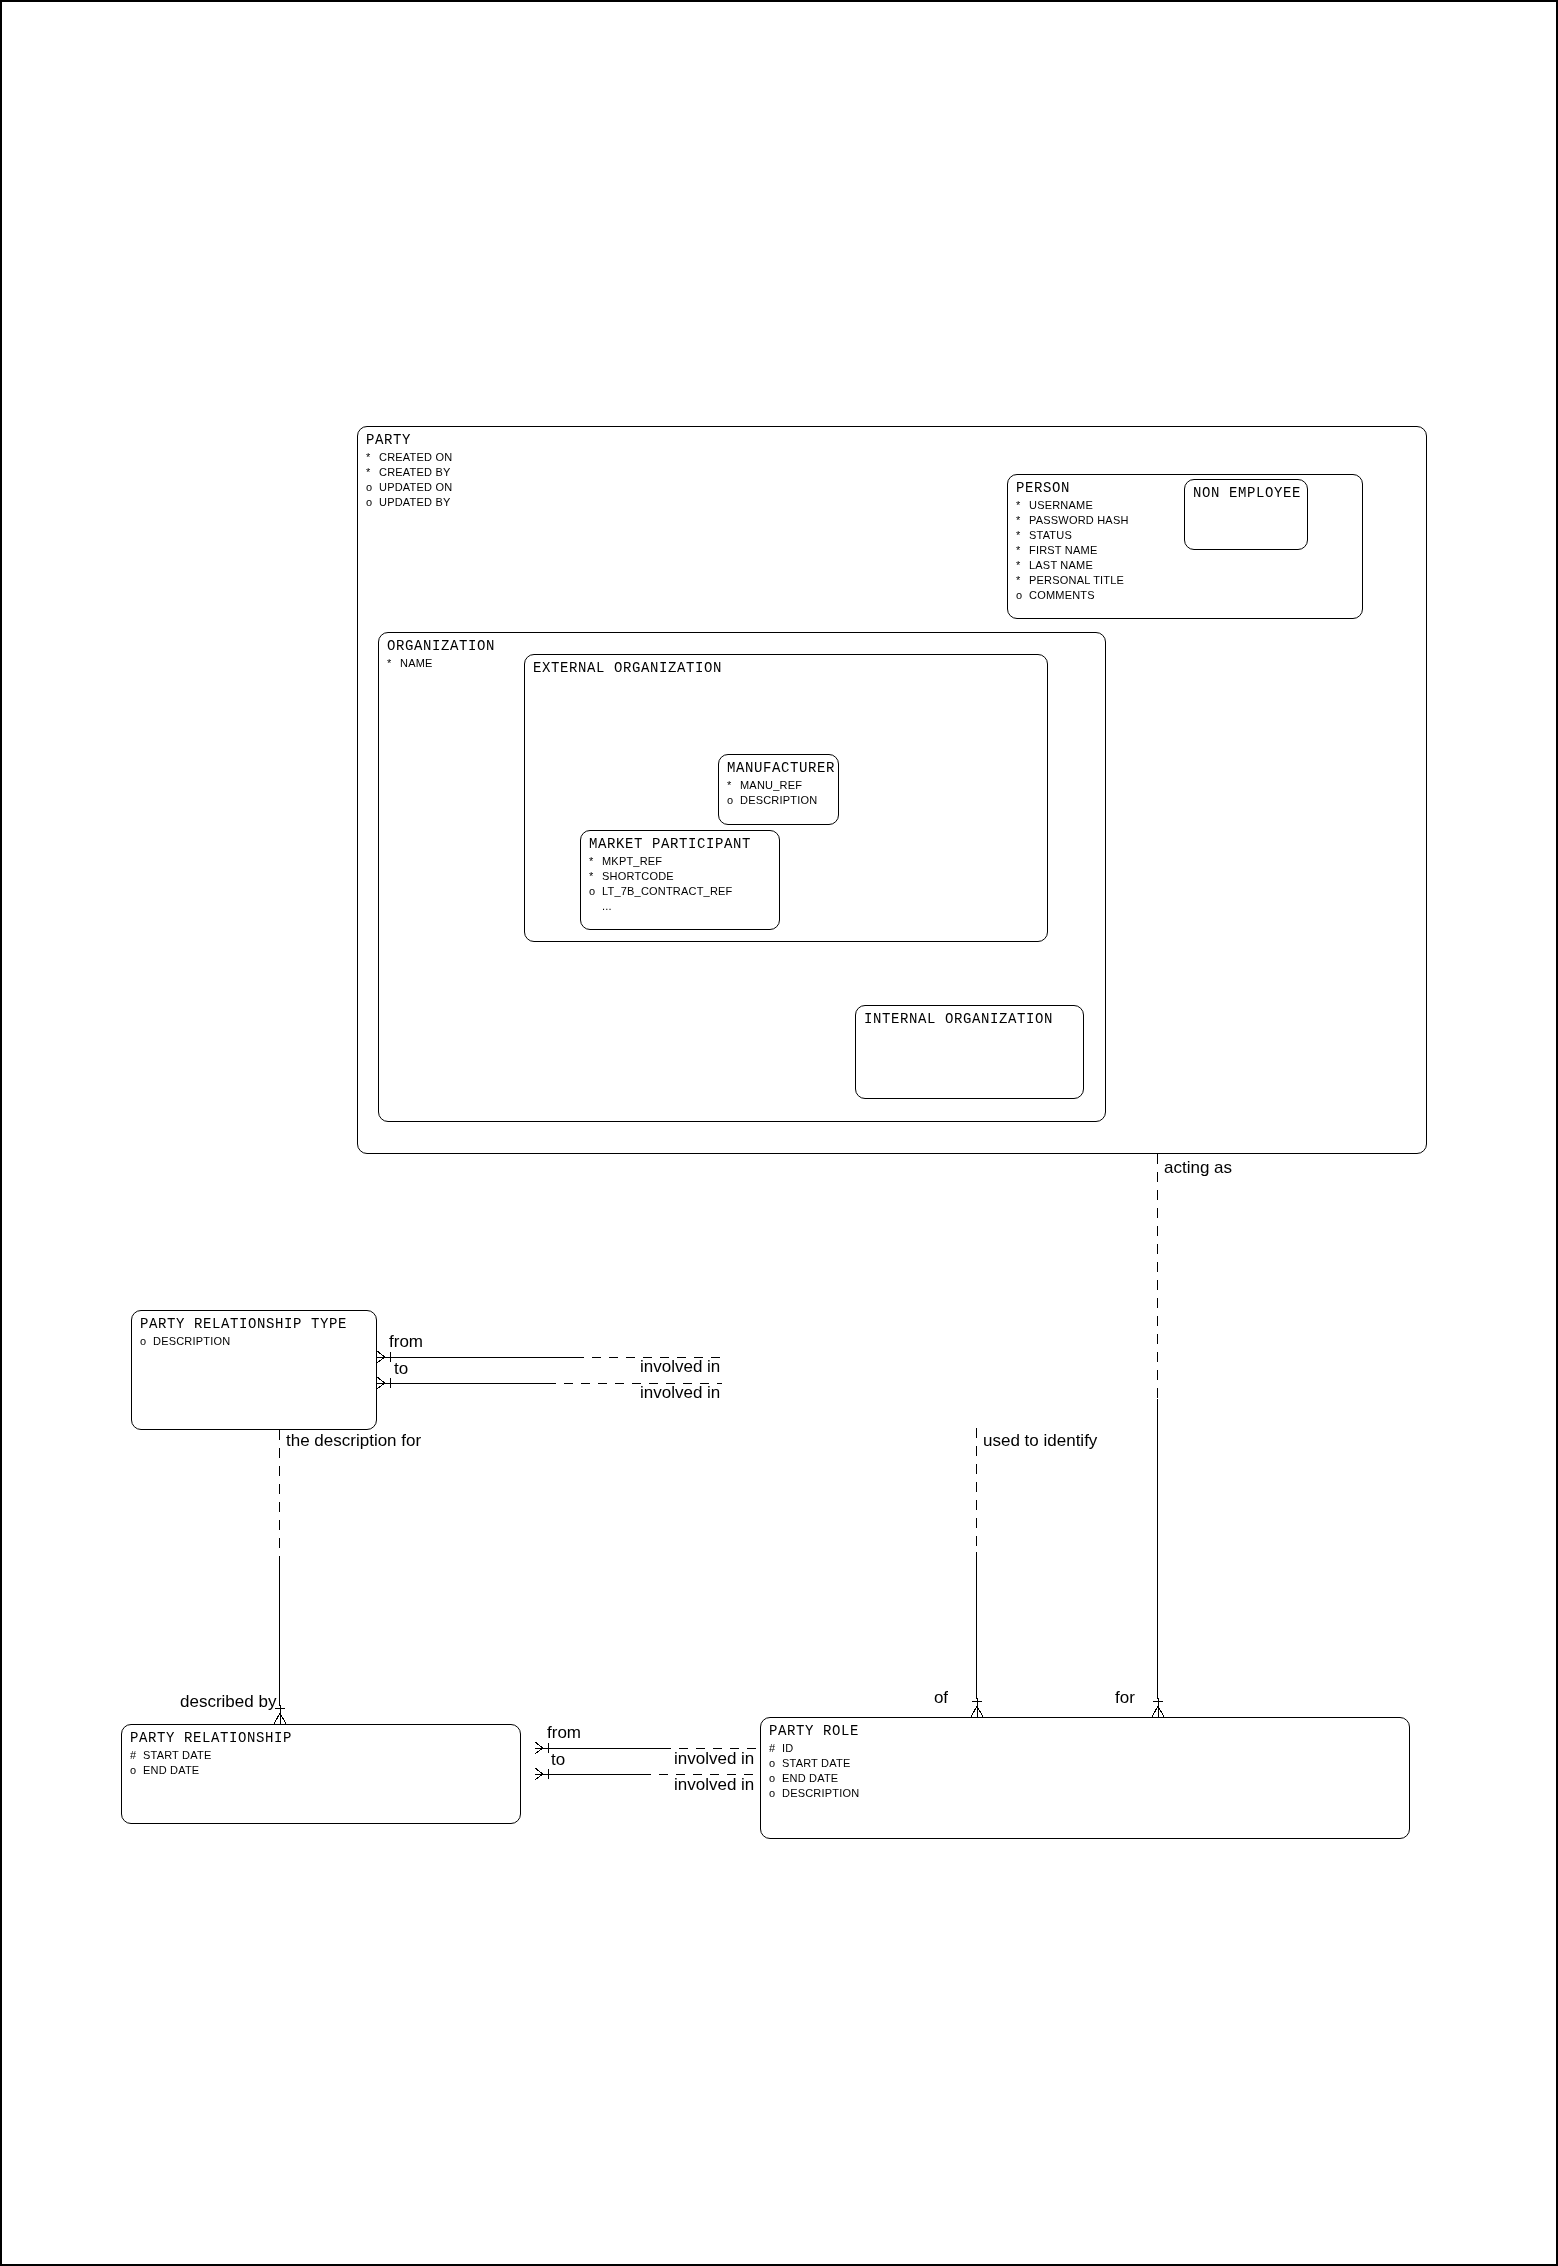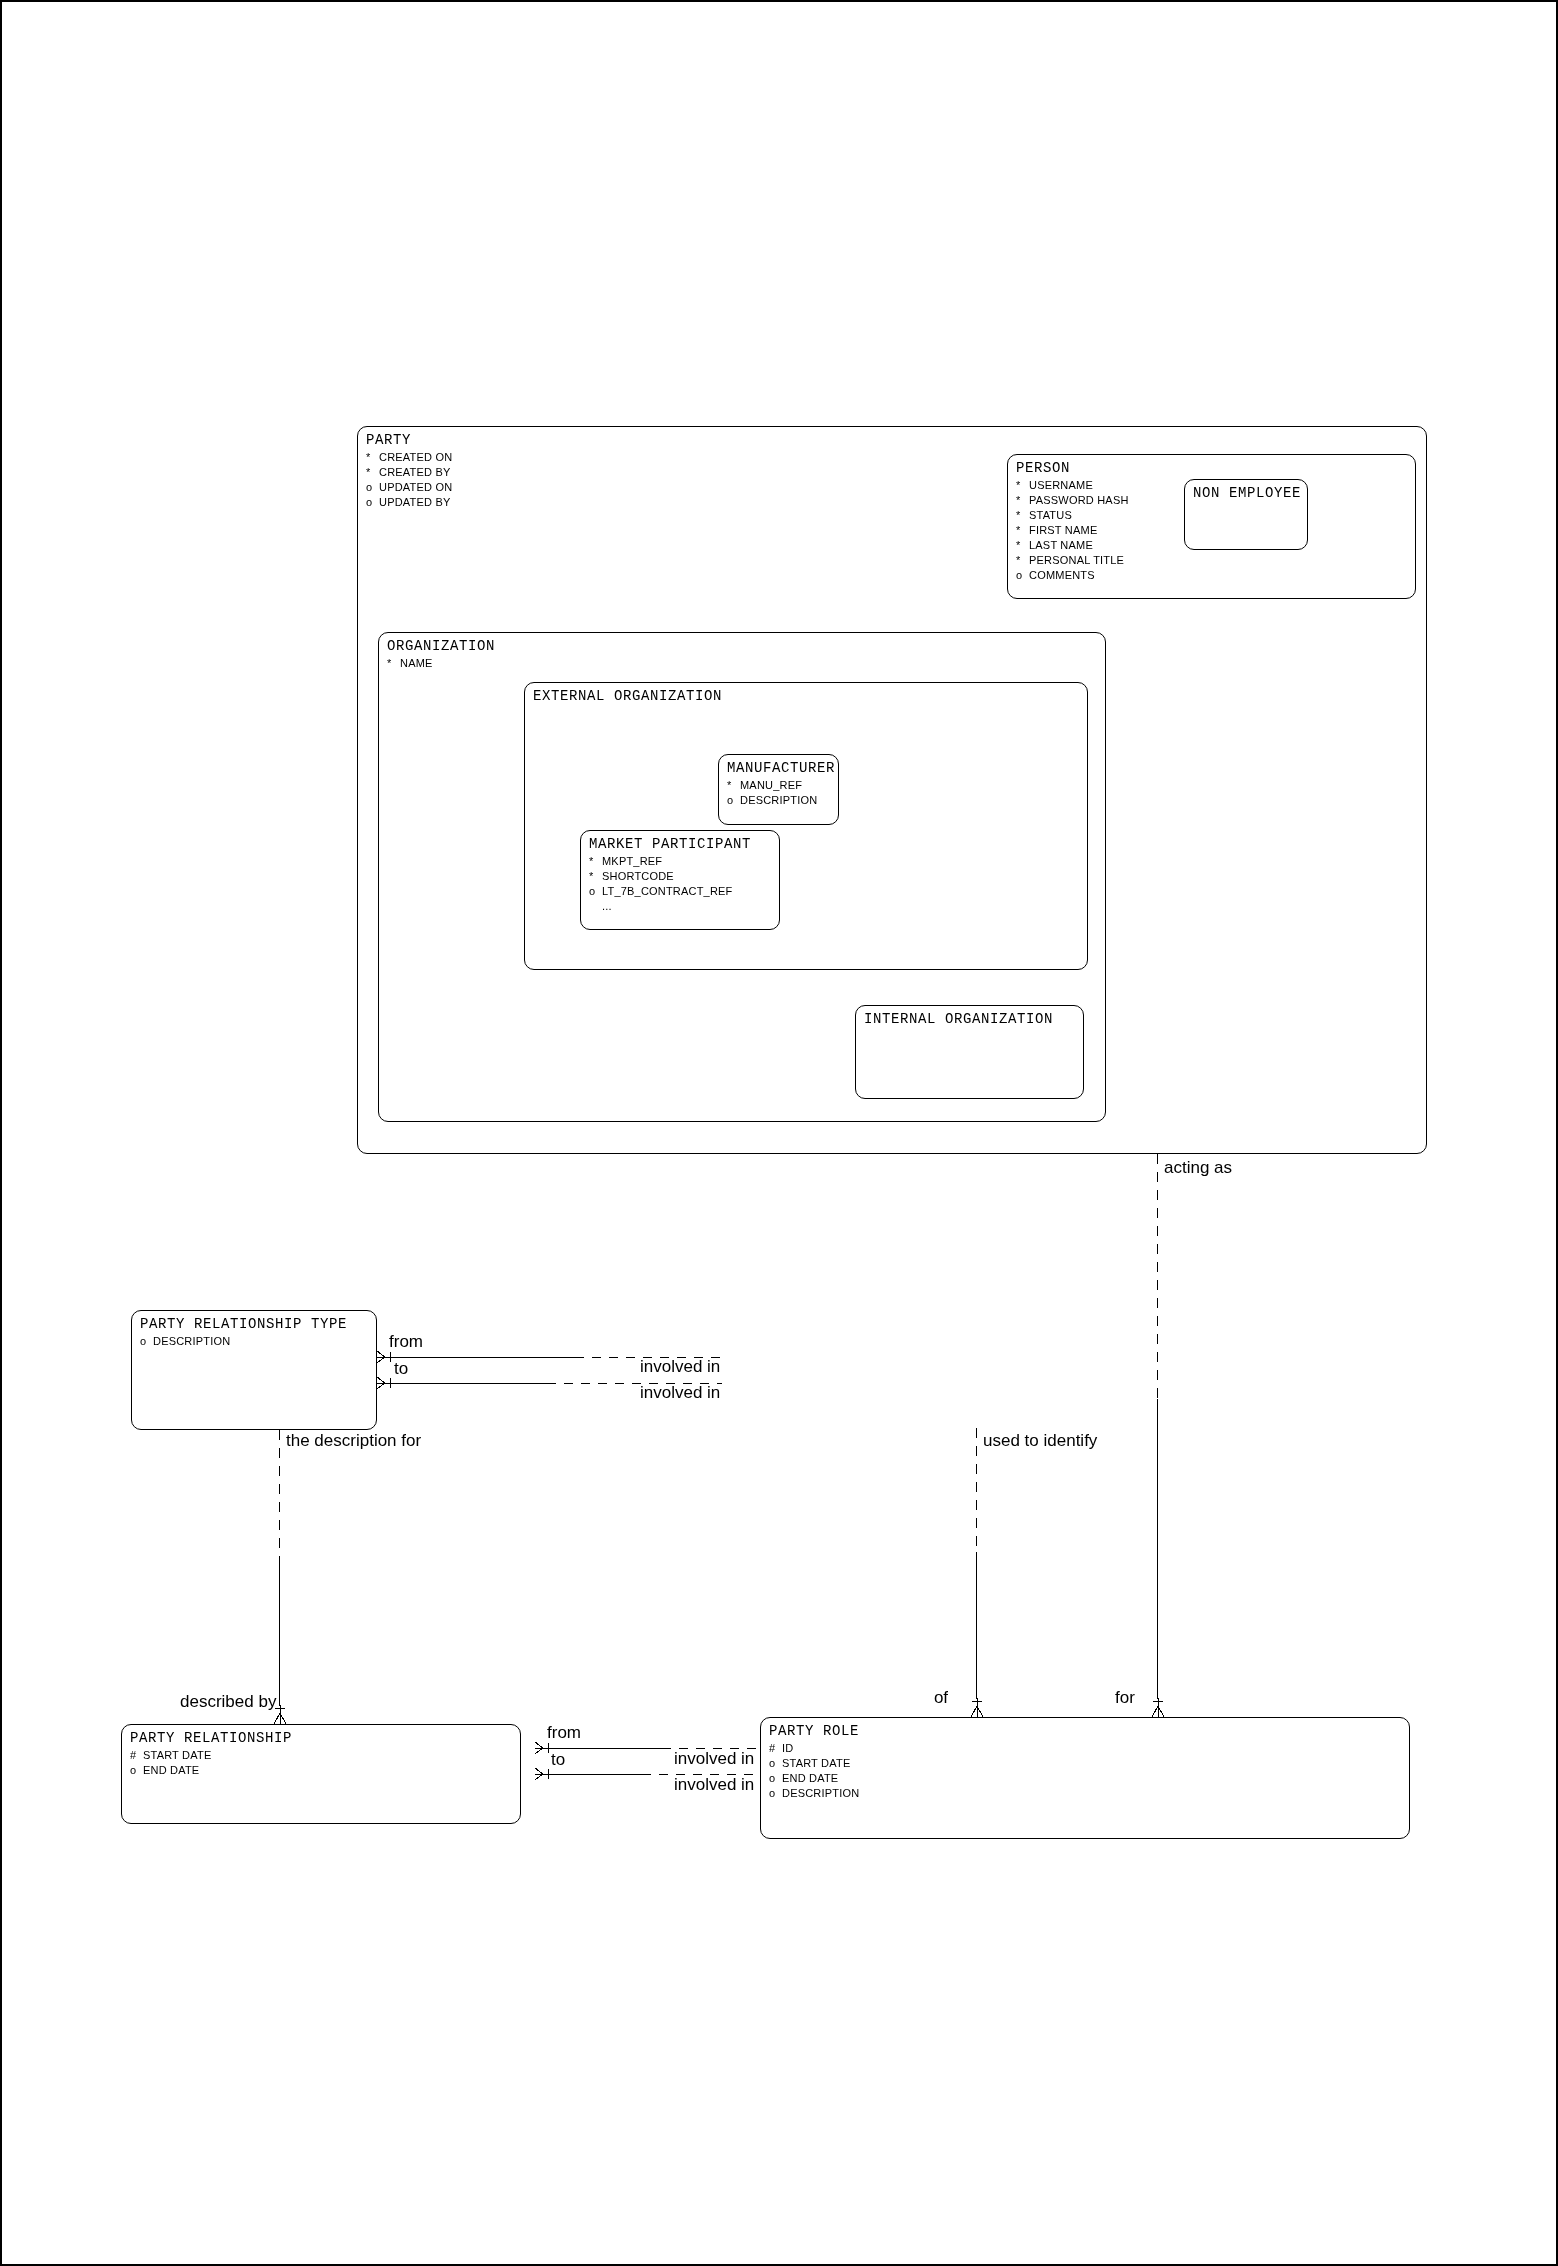--- a/index.html
+++ b/index.html
@@ -41,21 +41,21 @@
     <div class="attr">
         <span class="flag">o</span>
         <span>UPDATED ON</span>
       </div>
     <div class="attr">
         <span class="flag">o</span>
         <span>UPDATED BY</span>
       </div>
   </div>
 
-  <div class="entity" style="left:1005px;top:452px;width:409px;height:145px">
+  <div class="entity" style="left:1005px;top:472px;width:356px;height:145px">
     <div class="entity-title">PERSON</div>
     <div class="attr">
         <span class="flag">*</span>
         <span>USERNAME</span>
       </div>
     <div class="attr">
         <span class="flag">*</span>
         <span>PASSWORD HASH</span>
       </div>
     <div class="attr">
@@ -85,21 +85,21 @@
   </div>
 
   <div class="entity" style="left:376px;top:630px;width:728px;height:490px">
     <div class="entity-title">ORGANIZATION</div>
     <div class="attr">
         <span class="flag">*</span>
         <span>NAME</span>
       </div>
   </div>
 
-  <div class="entity" style="left:522px;top:680px;width:564px;height:288px">
+  <div class="entity" style="left:522px;top:652px;width:524px;height:288px">
     <div class="entity-title">EXTERNAL ORGANIZATION</div>
   </div>
 
   <div class="entity" style="left:716px;top:752px;width:121px;height:71px">
     <div class="entity-title">MANUFACTURER</div>
     <div class="attr">
         <span class="flag">*</span>
         <span>MANU_REF</span>
       </div>
     <div class="attr">

